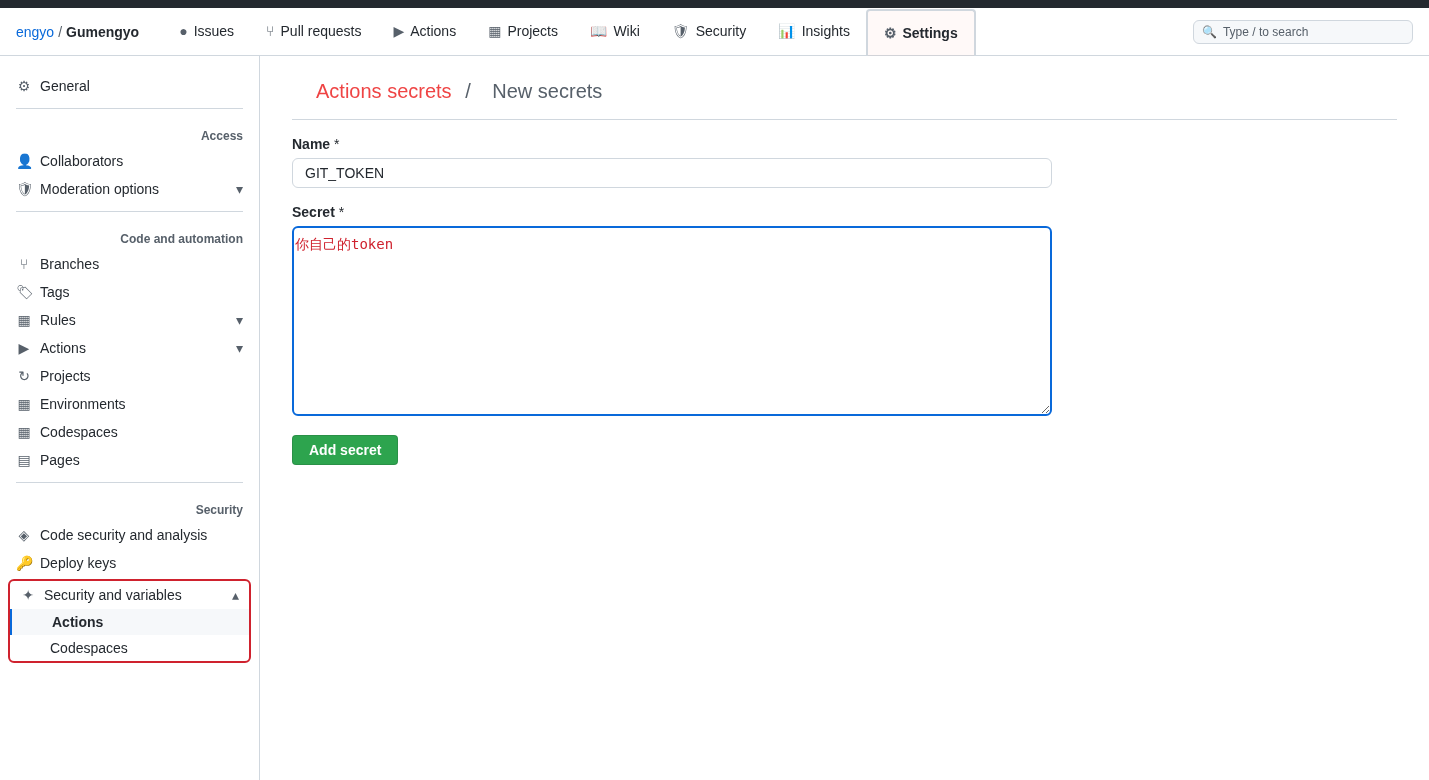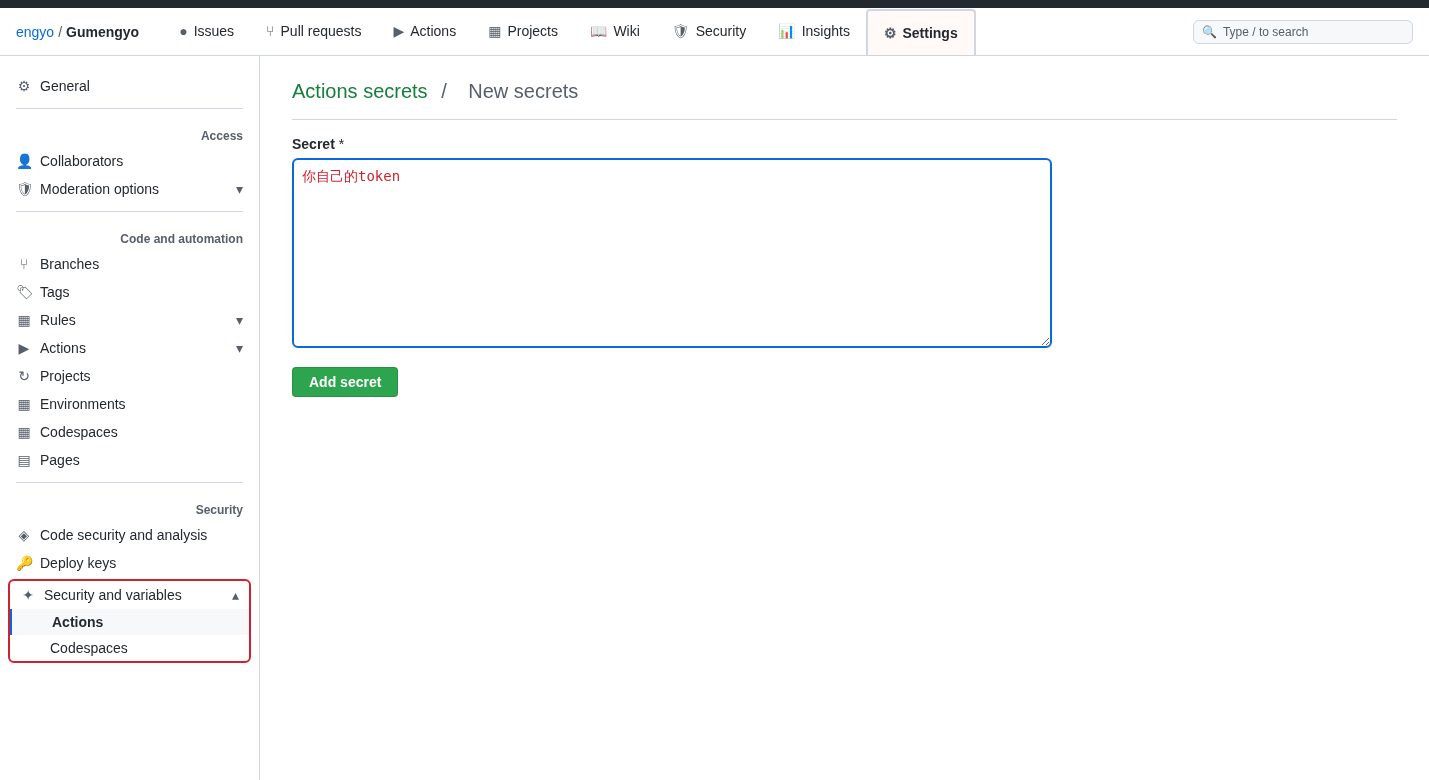--- a/index.html
+++ b/index.html
@@ -143,21 +143,21 @@
       flex: 1;
       padding: 24px 32px;
     }
 
     .page-breadcrumb {
       font-size: 20px;
       margin-bottom: 16px;
       color: #24292f;
     }
 
-    .page-breadcrumb a { color: #15803d; text-decoration: none; }
+    .page-breadcrumb a { color: #ef4444; text-decoration: none; margin-left: 24px; }
     .page-breadcrumb span { margin: 0 8px; color: #57606a; }
 
     .divider-line {
       border: none;
       border-top: 1px solid #d0d7de;
       margin-bottom: 16px;
     }
 
     .form-group {
       margin-bottom: 16px;
@@ -181,21 +181,21 @@
       font-size: 14px;
       color: #24292f;
       background: #fff;
       outline: none;
     }
 
     .form-textarea {
       width: 100%;
       max-width: 760px;
       min-height: 190px;
-      padding: 8px 8px;
+      padding: 8px 1px;
       border: 2px solid #0969da;
       border-radius: 6px;
       font-size: 14px;
       color: #cf222e;
       background: #fff;
       resize: vertical;
       outline: none;
     }
 
     .btn-green {
@@ -369,20 +369,27 @@
 
   <div class="main-content">
     <div class="page-breadcrumb">
       <a>Actions secrets</a>
       <span> / </span>
       <span>New secrets</span>
     </div>
 
     <hr class="divider-line">
 
+    <div class="form-group">
+      <label class="form-label">
+        <span>Name</span>
+        <span class="required">*</span>
+      </label>
+      <input class="form-input" type="text" value="GIT_TOKEN" style="">
+    </div>
 
     <div class="form-group">
       <label class="form-label">
         <span>Secret</span>
         <span class="required">*</span>
       </label>
       <textarea class="form-textarea" style="">你自己的token</textarea>
     </div>
 
     <button class="btn-green">Add secret</button>

